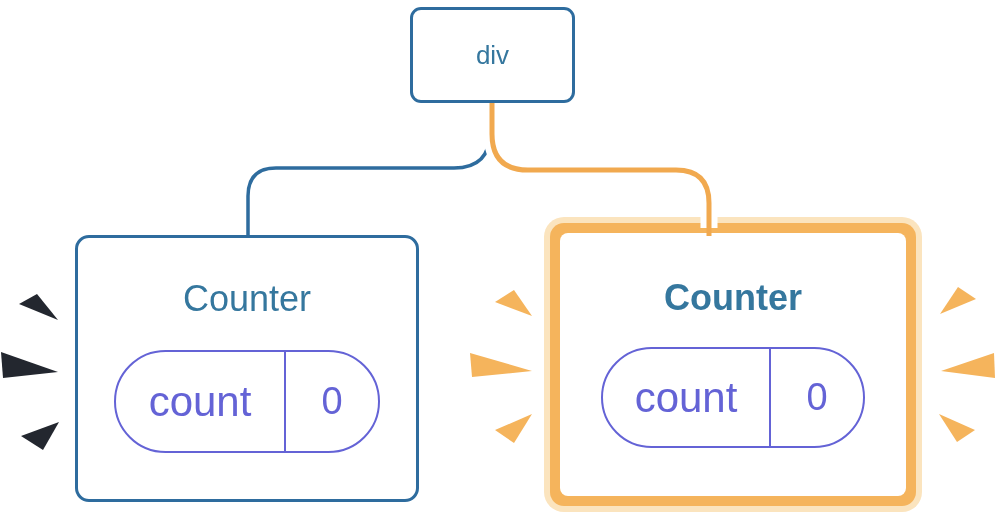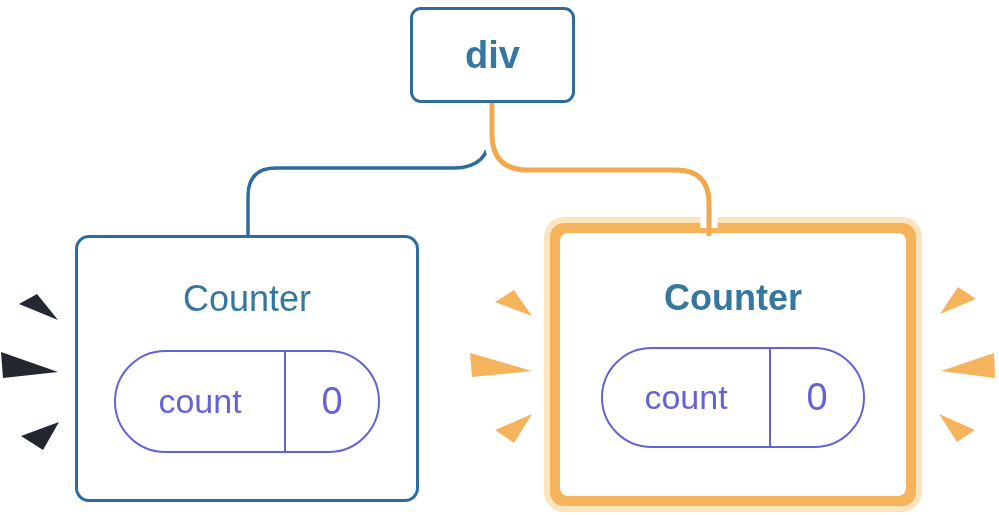--- a/index.html
+++ b/index.html
@@ -7,21 +7,21 @@
     position:relative;width:999px;height:515px;background:#fff;overflow:hidden;
     font-family:"Liberation Sans","DejaVu Sans",sans-serif;
   }
   
   .div-node{
     position:absolute;left:410px;top:7px;width:165px;height:96px;
     background:#fff;border:3.5px solid var(--blue);border-radius:11px;
     display:flex;align-items:center;justify-content:center;z-index:3;
     box-sizing:border-box;
   }
-  .div-node .label{font-size:38px;font-weight:700;color:var(--title-blue);}
+  .div-node .label{font-size:26px;font-weight:400;color:var(--title-blue);}
   
   .connectors{position:absolute;left:0;top:0;z-index:2;pointer-events:none;}
   
   .counter-left{
     position:absolute;left:75px;top:235px;width:344px;height:267px;
     background:#fff;border:3px solid var(--blue);border-radius:14px;
     box-sizing:border-box;display:flex;flex-direction:column;align-items:center;
     z-index:1;
   }
   .counter-left .title{margin-top:40px;font-size:36px;font-weight:500;color:var(--title-blue);line-height:1.15;}
@@ -42,21 +42,21 @@
   }
   .counter-right .title{margin-top:44px;font-size:36px;font-weight:800;color:var(--title-blue);line-height:1.15;}
   .counter-right .pill{margin-top:29px;}
   
   .pill{
     width:266px;height:103px;border:2px solid var(--purple);border-radius:52px;
     box-sizing:border-box;display:flex;overflow:hidden;color:var(--purple);
   }
   .pill .key-cell{
     flex:1 1 auto;border-right:2px solid var(--purple);
-    display:flex;align-items:center;justify-content:center;font-size:34px;
+    display:flex;align-items:center;justify-content:center;font-size:42px;
   }
   .pill .val-cell{
     width:92px;flex:0 0 auto;display:flex;align-items:center;justify-content:center;
     font-size:38px;
   }
   .counter-right .pill{width:264px;height:101px;}
   
   .sparks{position:absolute;z-index:1;}
   .sparks-left{left:0;top:287px;color:var(--dark-spark);}
   .sparks-mid{left:468px;top:287px;color:var(--orange);}

